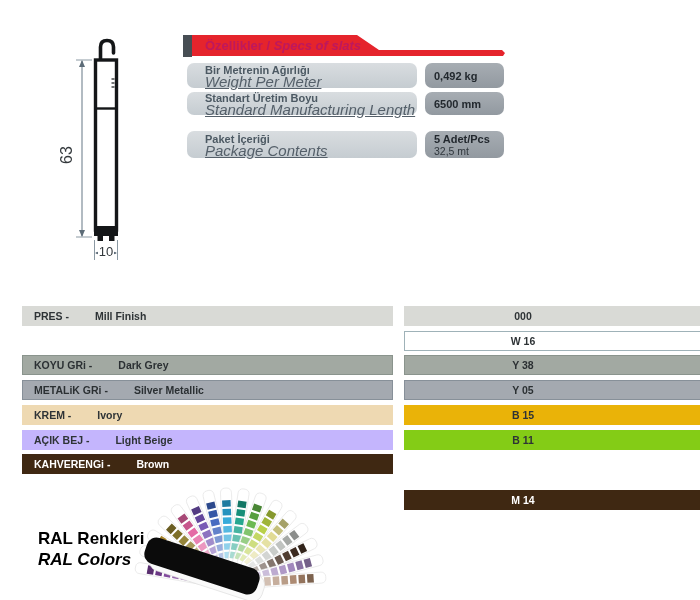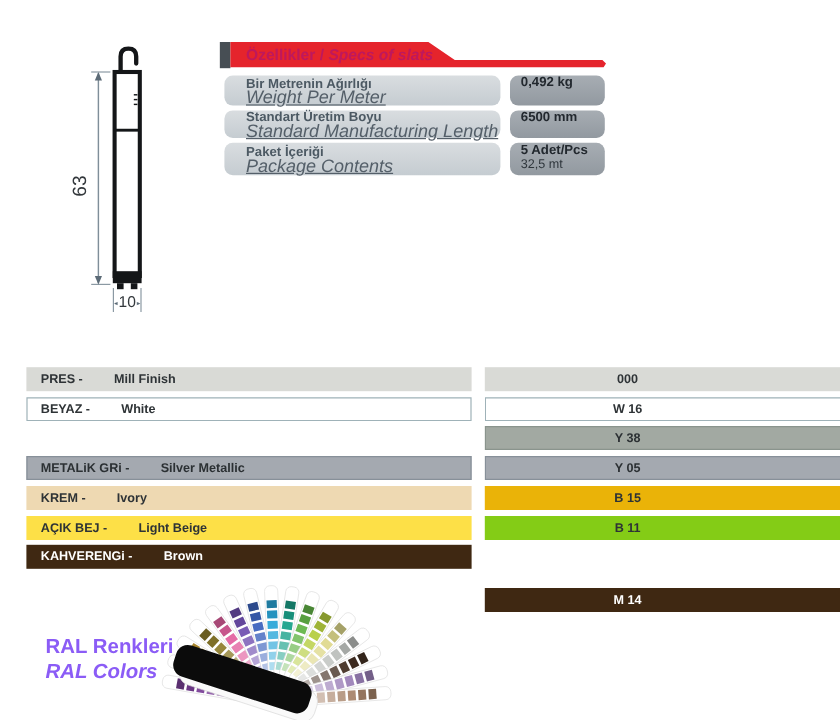--- a/index.html
+++ b/index.html
@@ -15,21 +15,21 @@
     font-size:13px;font-weight:bold;white-space:nowrap;}
   #specs-title .it{font-style:italic;}
   .spec-row{position:absolute;left:0;width:700px;}
   .spec-label{position:absolute;left:187px;width:230px;height:100%;border-radius:7px;
     background:linear-gradient(#d9dde0,#c5ccd1);display:flex;flex-direction:column;
     justify-content:center;padding-left:18px;box-sizing:border-box;}
   .sl1{font-size:11px;font-weight:bold;color:#4c5963;line-height:12px;}
   .sl2{font-size:15px;font-style:italic;color:#545f69;line-height:11px;text-decoration:underline;}
   .spec-value{position:absolute;left:425px;width:79px;height:100%;border-radius:7px;
     background:linear-gradient(#a7adb3,#9299a0);display:flex;flex-direction:column;
-    justify-content:flex-start;padding-left:9px;box-sizing:border-box;}
+    justify-content:center;padding-left:9px;box-sizing:border-box;}
   .sv1{font-size:11px;font-weight:bold;color:#22282e;line-height:12px;}
   .sv2{font-size:10.5px;color:#2f363c;line-height:12px;}
   .sv2:empty{display:none;}
 
   
   .crow{position:absolute;left:16px;width:700px;height:23px;padding-left:13px;}
   .ccell{position:absolute;top:0;height:20px;box-sizing:border-box;display:flex;
     align-items:center;font-size:10.5px;font-weight:bold;}
   .cleft{left:6px;width:371px;padding-left:12px;}
   .cright{left:388px;width:304px;justify-content:center;padding-right:66px;}
@@ -106,21 +106,21 @@
     <div class="spec-label">
       <div class="sl1">Standart Üretim Boyu</div>
       <div class="sl2">Standard Manufacturing Length</div>
     </div>
     <div class="spec-value">
       <div class="sv1">6500 mm</div>
 
     </div>
   </div>
 
-  <div class="spec-row" style="top:119px;height:27px">
+  <div class="spec-row" style="top:131px;height:27px">
     <div class="spec-label">
       <div class="sl1">Paket İçeriği</div>
       <div class="sl2">Package Contents</div>
     </div>
     <div class="spec-value">
       <div class="sv1">5 Adet/Pcs</div>
       <div class="sv2">32,5 mt</div>
     </div>
   </div>
 
@@ -128,29 +128,29 @@
       <div class="crow" style="top: 306px;">
         <div class="ccell cleft" style="background: rgb(217, 218, 214); color: rgb(46, 51, 54);">
           <span>PRES -</span>
           <span class="cen">Mill Finish</span>
         </div>
         <div class="ccell cright" style="background: rgb(217, 218, 214); color: rgb(46, 51, 54);">
           <span>000</span>
         </div>
       </div>
       <div class="crow" style="top: 331px;">
-        <div class="ccell cleft" style="background: rgb(255, 255, 255); color: rgb(46, 51, 54); box-shadow: rgb(159, 178, 184) 0px 0px 0px 1px inset;">
-          <span>BEYAZ -</span>
-          <span class="cen">White</span>
-        </div>
         <div class="ccell cright" style="background: rgb(255, 255, 255); color: rgb(46, 51, 54); box-shadow: rgb(159, 178, 184) 0px 0px 0px 1px inset;">
           <span>W 16</span>
         </div>
       </div>
       <div class="crow" style="top: 355px;">
+        <div class="ccell cleft" style="background: rgb(162, 169, 162); color: rgb(43, 48, 51); box-shadow: rgb(138, 148, 141) 0px 0px 0px 1px inset;">
+          <span>KOYU GRi -</span>
+          <span class="cen">Dark Grey</span>
+        </div>
         <div class="ccell cright" style="background: rgb(162, 169, 162); color: rgb(43, 48, 51); box-shadow: rgb(138, 148, 141) 0px 0px 0px 1px inset;">
           <span>Y 38</span>
         </div>
       </div>
       <div class="crow" style="top: 380px;">
         <div class="ccell cleft" style="background: rgb(164, 169, 176); color: rgb(43, 48, 51); box-shadow: rgb(135, 144, 153) 0px 0px 0px 1px inset;">
           <span>METALiK GRi -</span>
           <span class="cen">Silver Metallic</span>
         </div>
         <div class="ccell cright" style="background: rgb(164, 169, 176); color: rgb(43, 48, 51); box-shadow: rgb(135, 144, 153) 0px 0px 0px 1px inset;">
@@ -160,40 +160,40 @@
       <div class="crow" style="top: 405px;">
         <div class="ccell cleft" style="background: rgb(238, 217, 178); color: rgb(46, 51, 54);">
           <span>KREM -</span>
           <span class="cen">Ivory</span>
         </div>
         <div class="ccell cright" style="background: #eab308; color: rgb(46, 51, 54);">
           <span>B 15</span>
         </div>
       </div>
       <div class="crow" style="top: 430px;">
-        <div class="ccell cleft" style="background: #fde047; color: rgb(46, 51, 54); text-align: center;">
+        <div class="ccell cleft" style="background: #c4b5fd; color: rgb(46, 51, 54); text-align: center;">
           <span>AÇIK BEJ -</span>
           <span class="cen">Light Beige</span>
         </div>
         <div class="ccell cright" style="background: #84cc16; color: rgb(46, 51, 54);">
           <span>B 11</span>
         </div>
       </div>
       <div class="crow" style="top: 454px;">
         <div class="ccell cleft" style="background: rgb(63, 40, 18); color: rgb(255, 255, 255);">
           <span>KAHVERENGi -</span>
           <span class="cen">Brown</span>
         </div>
         <div class="ccell cright" style="background: rgb(63, 40, 18); color: rgb(255, 255, 255); margin-top: 36px;">
           <span>M 14</span>
         </div>
       </div>
     </div>
 
-  <div id="ral-title" style="color: #8b5cf6;">
+  <div id="ral-title" style="color: #000000;">
     <div>RAL Renkleri</div>
     <div class="it">RAL Colors</div>
   </div>
   <svg id="ral-fan" width="195" height="120" viewBox="0 0 390 240">
       <g transform="rotate(-170 192 196)">
         <rect x="232" y="185" width="152" height="22" rx="9" fill="#ffffff" stroke="#dadada"></rect>
         <rect x="243.5" y="187.5" width="13" height="17" fill="rgb(204,182,215)"></rect>
         <rect x="260.7" y="187.5" width="13" height="17" fill="rgb(186,155,201)"></rect>
         <rect x="277.9" y="187.5" width="13" height="17" fill="rgb(167,128,186)"></rect>
         <rect x="295.1" y="187.5" width="13" height="17" fill="rgb(149,101,172)"></rect>

